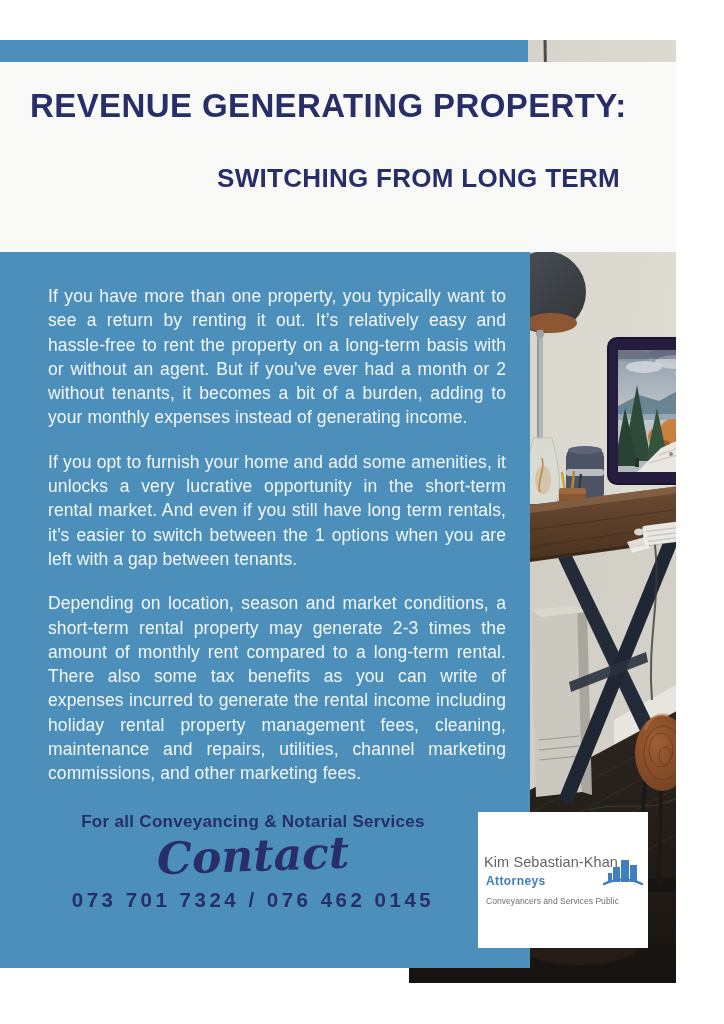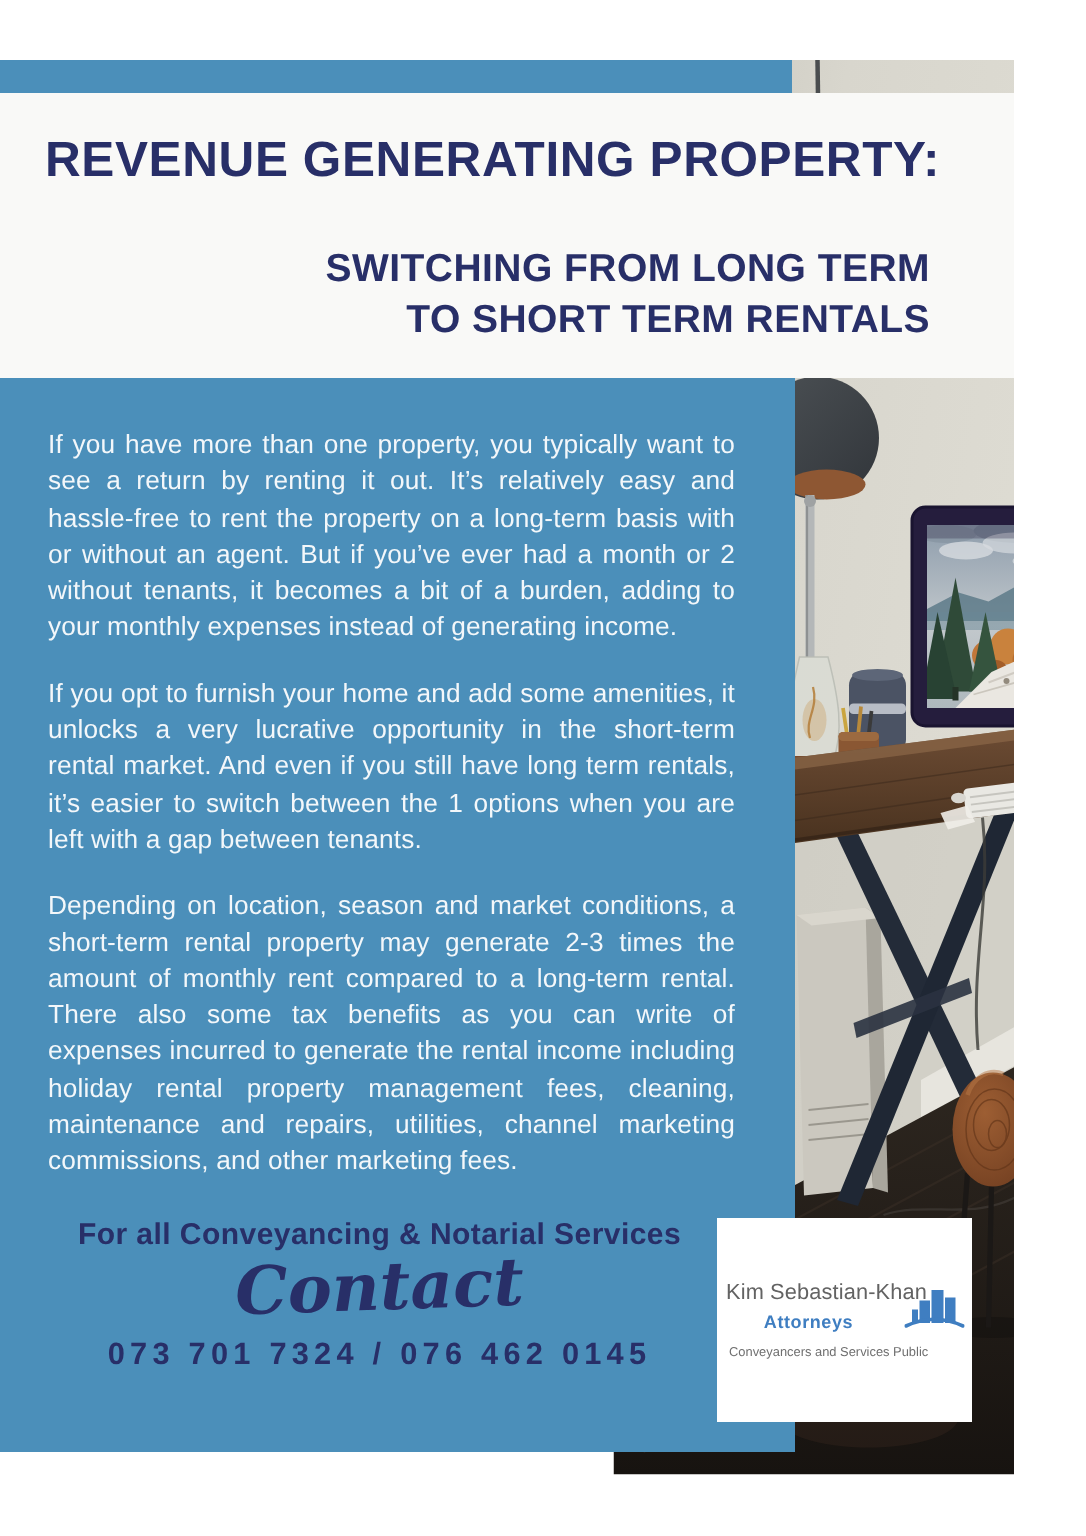--- a/index.html
+++ b/index.html
@@ -18,43 +18,43 @@
     font-size:33px; font-weight:bold; letter-spacing:.4px;
     color:var(--navy,#282f68); white-space:nowrap;
   }
   .subtitle {
     position:absolute; right:88px; top:99px; text-align:right;
     font-size:26px; font-weight:bold; line-height:34px; letter-spacing:.3px;
     color:var(--navy,#282f68);
   }
   
   .blue-panel { position:absolute; left:0; top:252px; width:530px; height:716px; background:var(--accent-blue,#4b8fba); }
-  .body-copy { position:absolute; left:32px; top:32px; width:458px; color:var(--body-text,#f3f7fa); }
+  .body-copy { position:absolute; left:48px; top:32px; width:458px; color:var(--body-text,#f3f7fa); }
   .body-copy p {
     margin:0 0 20px 0; font-size:17.5px; line-height:24.3px;
     text-align:justify; letter-spacing:.1px;
   }
   
   .contact { position:absolute; left:0; top:560px; width:506px; text-align:center; color:var(--navy,#282f68); }
-  .contact-heading { font-size:20px; font-weight:bold; letter-spacing:.3px; }
+  .contact-heading { font-size:17px; font-weight:bold; letter-spacing:.3px; }
   .contact-script {
     font-family:"DejaVu Serif", serif; font-style:italic; font-weight:bold;
     font-size:44px; line-height:46px; margin-top:1px; transform:rotate(-2deg);
     color:var(--navy,#282f68);
   }
   .contact-phone { margin-top:9px; font-size:20.5px; font-weight:bold; letter-spacing:3.5px; white-space:nowrap; }
   .contact-email { margin-top:7px; font-size:17px; font-weight:bold; letter-spacing:3.2px; white-space:nowrap; }
   
   .logo-card { position:absolute; left:478px; top:812px; width:170px; height:136px; background:var(--card-bg,#ffffff); }
   .lc-name {
     position:absolute; left:6px; top:42px; width:120px; text-align:right;
     font-size:14.5px; color:#636363; letter-spacing:.1px; white-space:nowrap;
   }
   .lc-tag {
-    position:absolute; left:8px; top:62px; width:106px; text-align:center;
+    position:absolute; left:8px; top:62px; width:106px; text-align:left;
     font-size:12px; font-weight:bold; letter-spacing:.4px; color:var(--logo-blue,#3f7ec1);
   }
   .lc-icon { position:absolute; right:5px; top:43px; width:40px; height:34px; }
   .lc-sub {
     position:absolute; left:8px; top:84px; font-size:8.6px; color:#6f6f6f;
     letter-spacing:0px; white-space:nowrap;
   }
 </style>
 </head>
 <body>
@@ -208,21 +208,20 @@
     </g>
     <path d="M236,690 C240,678 250,672 260,676" stroke="#b97a47" stroke-width="3" fill="none" opacity="0.5"></path>
   </svg>
 
   <div class="top-bar"></div>
 
   <header class="header-panel">
     <h1 class="page-title">REVENUE GENERATING PROPERTY:</h1>
     <div class="subtitle">
       <div>SWITCHING FROM LONG TERM</div>
-      <div>TO SHORT TERM RENTALS</div>
     </div>
   </header>
 
   <main class="blue-panel">
     <div class="body-copy">
       <p>If you have more than one property, you typically want to see a return by renting it out. It’s relatively easy and hassle-free to rent the property on a long-term basis with or without an agent. But if you’ve ever had a month or 2 without tenants, it becomes a bit of a burden, adding to your monthly expenses instead of generating income.</p>
       <p>If you opt to furnish your home and add some amenities, it unlocks a very lucrative opportunity in the short-term rental market.  And even if you still have long term rentals, it’s easier to switch between the 1 options when you are left with a gap between tenants.</p>
       <p>Depending on location, season and market conditions, a short-term rental property may generate 2-3 times the amount of monthly rent compared to a long-term rental. There also some tax benefits as you can write of expenses incurred to generate the rental income including holiday rental property management fees, cleaning, maintenance and repairs, utilities, channel marketing commissions, and other marketing fees.</p>
     </div>
 

